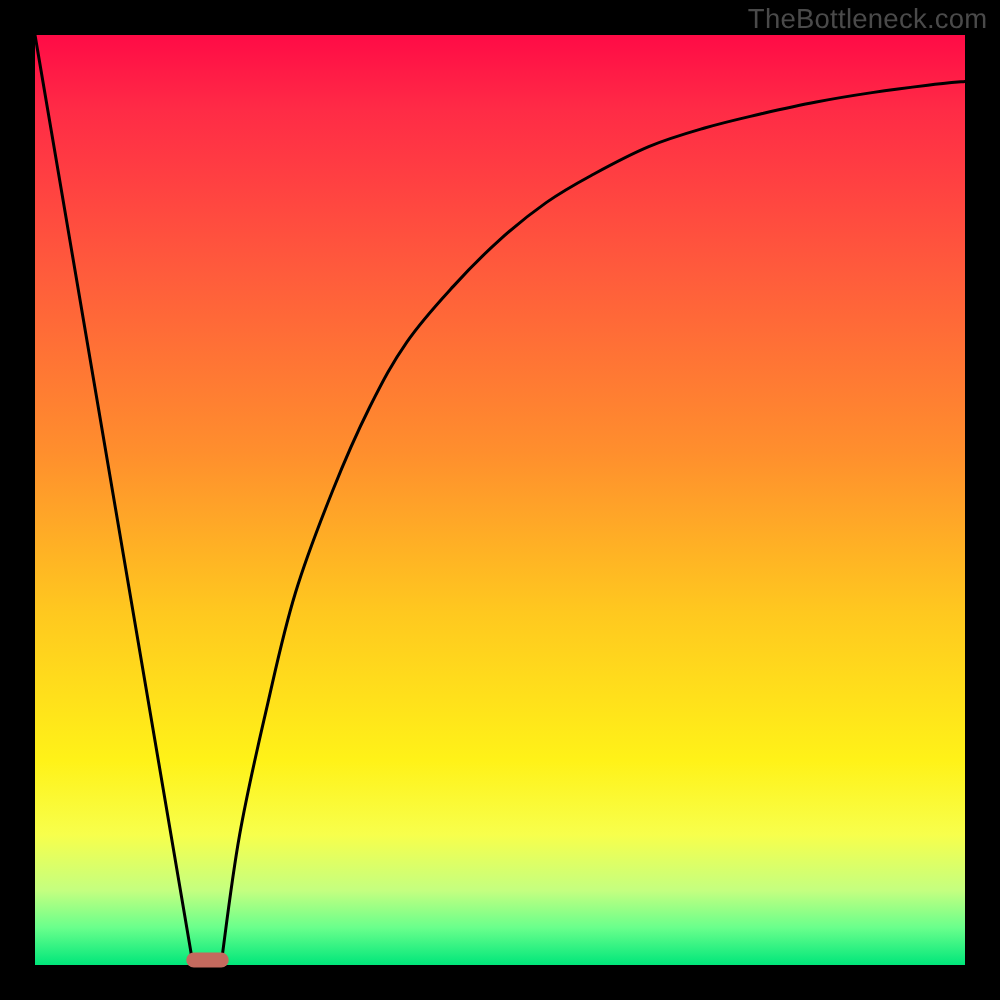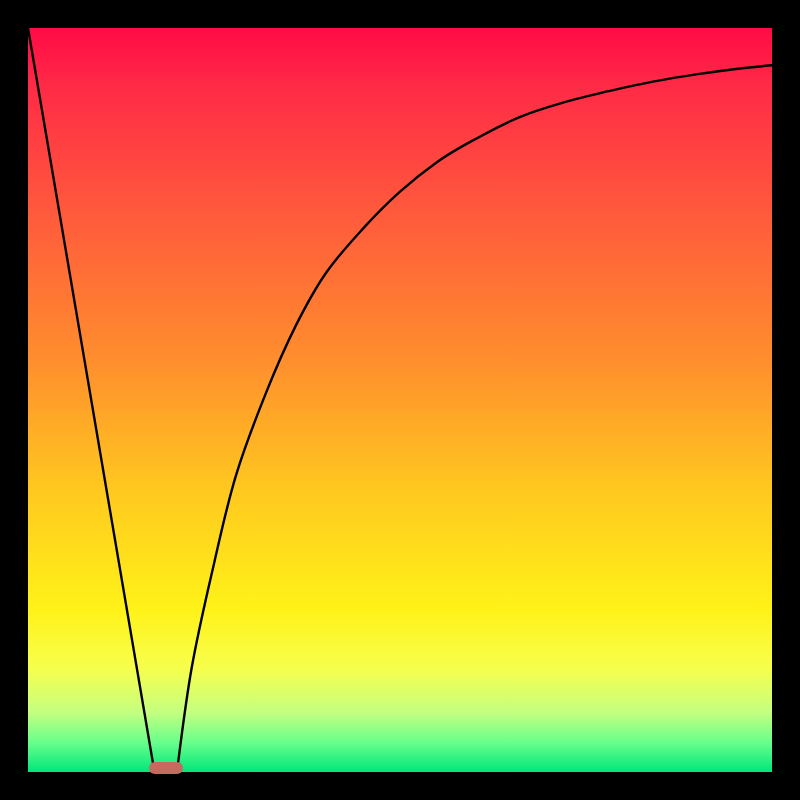--- a/index.html
+++ b/index.html
@@ -71,13 +71,14 @@
   <div class="plot-area">
 
     <svg class="curves" viewBox="0 0 744 744" preserveAspectRatio="none">
       <path id="path-left" fill="none" stroke="#000" stroke-width="2.4" stroke-linecap="round" d="M0.0 0.0 L126.5 744.0"></path>
       <path id="path-right" fill="none" stroke="#000" stroke-width="2.4" stroke-linecap="round" d="M148.8 744.0 C151.5 725.3,157.0 677.3,163.7 639.8 C170.4 602.3,178.0 570.5,186.0 535.7 C194.0 500.9,198.9 477.2,208.3 446.4 C217.7 415.6,227.4 391.3,238.1 364.6 C248.8 337.8,257.1 319.0,267.8 297.6 C278.6 276.2,285.5 262.9,297.6 245.5 C309.7 228.1,321.4 215.6,334.8 200.9 C348.2 186.1,358.6 175.7,372.0 163.7 C385.4 151.6,395.8 143.3,409.2 133.9 C422.6 124.5,431.7 119.6,446.4 111.6 C461.1 103.6,475.0 96.0,491.0 89.3 C507.1 82.6,519.6 79.1,535.7 74.4 C551.8 69.7,564.2 67.0,580.3 63.2 C596.4 59.5,608.9 56.6,625.0 53.6 C641.0 50.5,653.5 48.5,669.6 46.1 C685.7 43.7,700.8 41.8,714.2 40.2 C727.6 38.6,738.6 37.7,744.0 37.2"></path>
     </svg>
 
     <div class="marker" id="marker" style="left: 137.64px; top: 740.28px;"></div>
   </div>
 
+  <div class="watermark">TheBottleneck.com</div>
 </div>
 
 </body></html>

